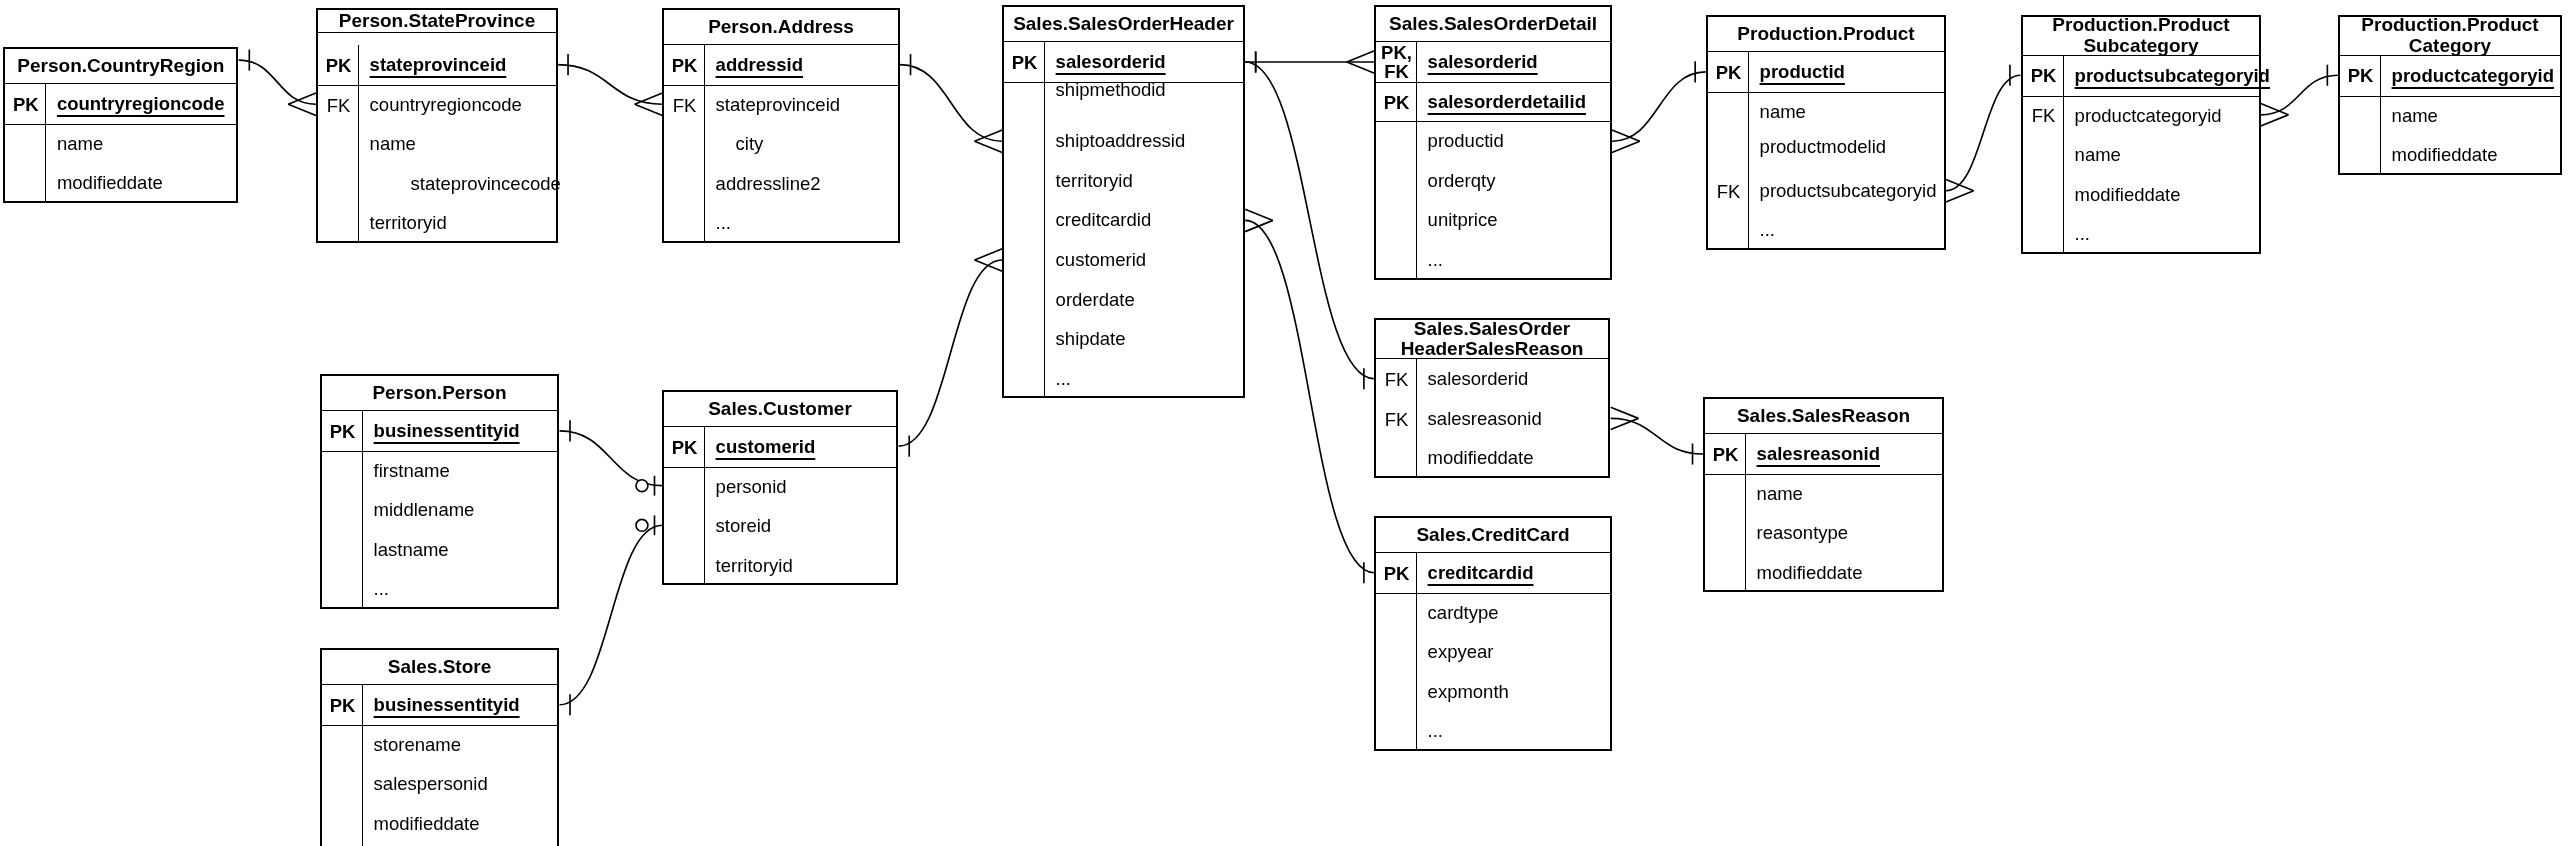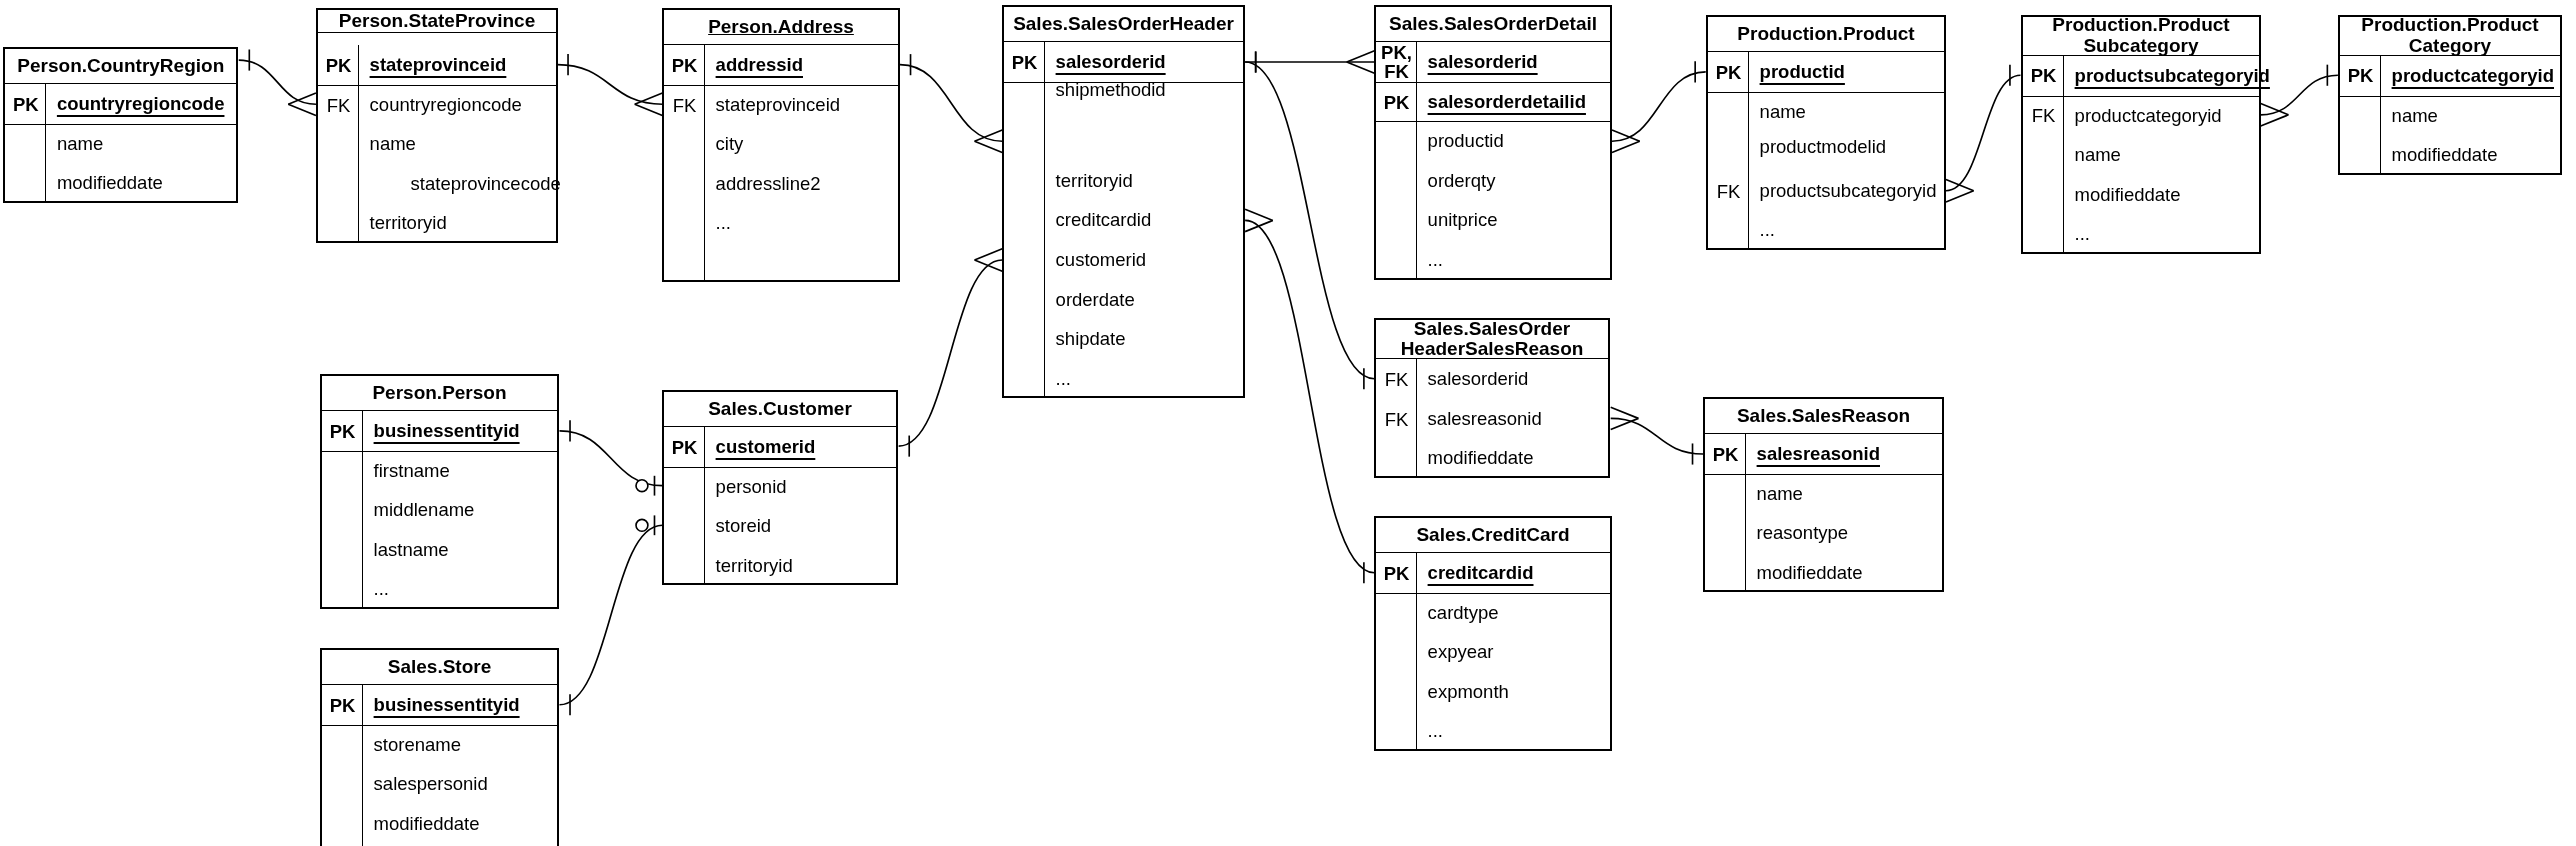--- a/index.html
+++ b/index.html
@@ -136,33 +136,33 @@
       </div>
       <div class="erow" style="top: 154px; padding-left: 41px;">
         <span class="ekey"></span>
         <span class="elabel">stateprovincecode</span>
       </div>
       <div class="erow" style="top: 193px;">
         <span class="ekey"></span>
         <span class="elabel">territoryid</span>
       </div>
     </div>
-    <div class="entity" style="left: 662px; top: 8px; width: 238px; height: 274px; text-decoration: underline;">
+    <div class="entity" style="left: 662px; top: 8px; width: 238px; height: 235px;">
       <div class="etitle" style="height: 35px;">Person.Address</div>
       <div class="keycol" style="top: 35px;"></div>
       <div class="erow" style="top: 35px;">
         <span class="ekey bold">PK</span>
         <span class="elabel pk">addressid</span>
       </div>
       <div class="sep" style="top: 75px;"></div>
       <div class="erow" style="top: 75px;">
         <span class="ekey">FK</span>
         <span class="elabel">stateprovinceid</span>
       </div>
-      <div class="erow" style="top: 114px;">
+      <div class="erow" style="top: 114px; margin-left: 20px;">
         <span class="ekey"></span>
         <span class="elabel">city</span>
       </div>
       <div class="erow" style="top: 154px;">
         <span class="ekey"></span>
         <span class="elabel">addressline2</span>
       </div>
       <div class="erow" style="top: 193px;">
         <span class="ekey"></span>
         <span class="elabel">...</span>
@@ -172,20 +172,24 @@
       <div class="etitle" style="height: 35px;">Sales.SalesOrderHeader</div>
       <div class="keycol" style="top: 35px;"></div>
       <div class="erow" style="top: 35px;">
         <span class="ekey bold">PK</span>
         <span class="elabel pk">salesorderid</span>
       </div>
       <div class="sep" style="top: 75px;"></div>
       <div class="erow" style="top: 63px;">
         <span class="ekey"></span>
         <span class="elabel">shipmethodid</span>
+      </div>
+      <div class="erow" style="top: 114px;">
+        <span class="ekey"></span>
+        <span class="elabel">shiptoaddressid</span>
       </div>
       <div class="erow" style="top: 154px;">
         <span class="ekey"></span>
         <span class="elabel">territoryid</span>
       </div>
       <div class="erow" style="top: 193px;">
         <span class="ekey"></span>
         <span class="elabel">creditcardid</span>
       </div>
       <div class="erow" style="top: 233px;">

